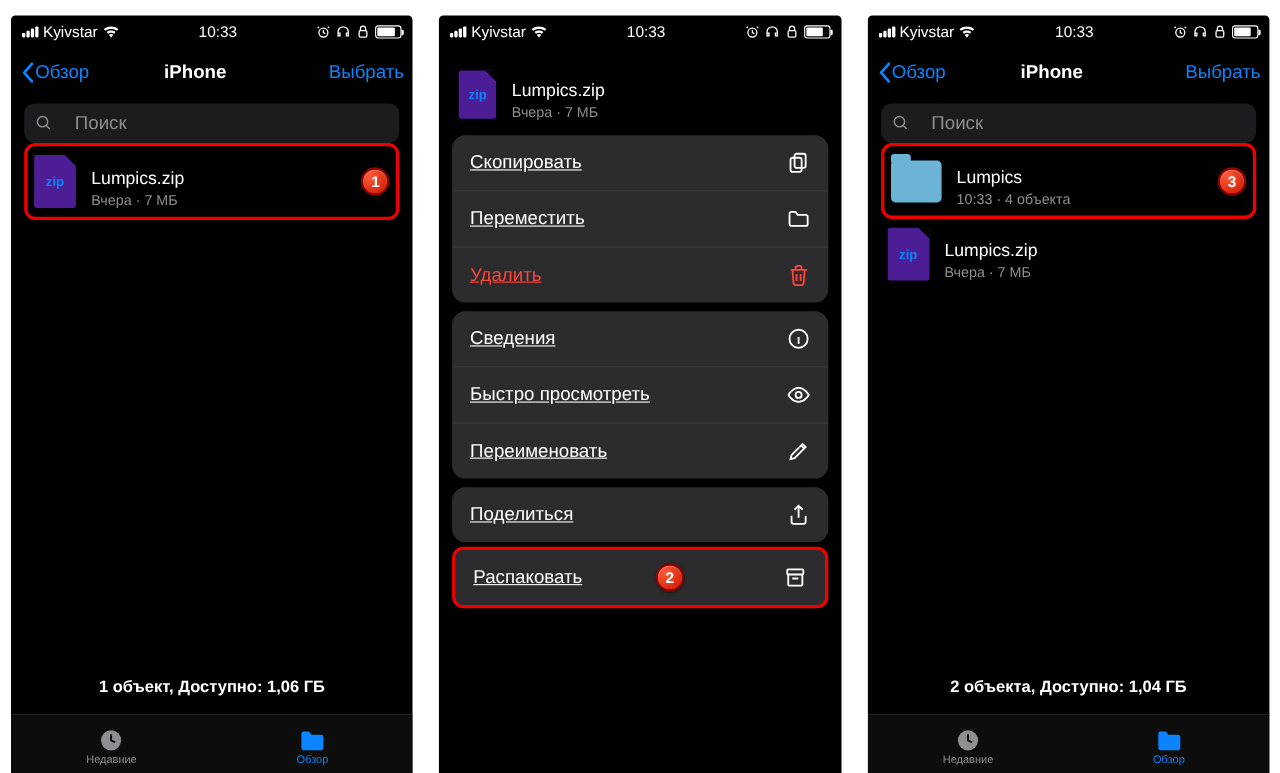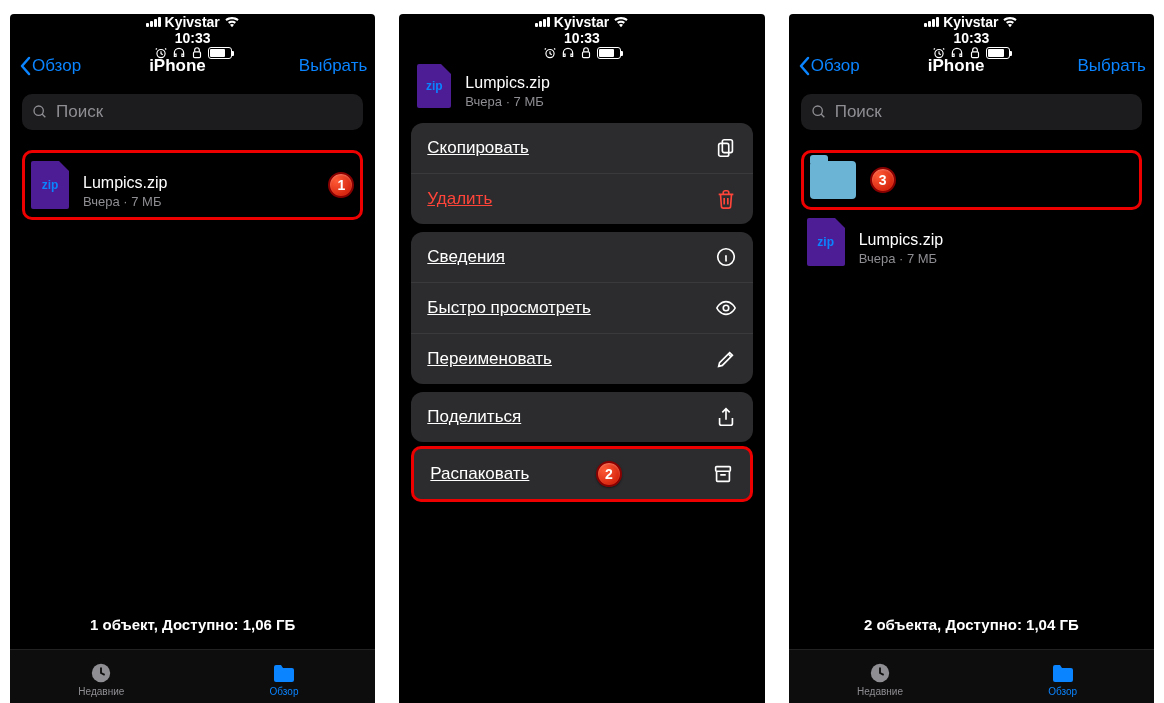--- a/index.html
+++ b/index.html
@@ -27,22 +27,21 @@
     position:relative;
   }
   
   .status {
     height:30px;
     display:flex;
     align-items:center;
     justify-content:space-between;
     padding:0 10px;
     font-size:14px;
-    font-weight:700;
-    flex-direction:column;
+    font-weight:400;
   }
   .status .left, .status .right { display:flex; align-items:center; gap:4px; }
   .status .center { }
   .signal { display:inline-flex; gap:1px; align-items:flex-end; }
   .signal span { width:3px; background:#fff; border-radius:1px; }
   .signal span:nth-child(1){height:4px}
   .signal span:nth-child(2){height:6px}
   .signal span:nth-child(3){height:8px}
   .signal span:nth-child(4){height:10px}
   .wifi { width:16px; height:12px; }
@@ -66,28 +65,28 @@
     justify-content:space-between;
     padding:0 8px;
   }
   .nav .back { display:flex; align-items:center; color:#0a84ff; font-size:17px; }
   .nav .title { font-size:17px; font-weight:600; }
   .nav .action { color:#0a84ff; font-size:17px;margin-left:25px; }
   .chevron-left { width:14px; height:20px; }
 
   
   .search {
-    margin:6px 12px 20px;
+    margin:6px 12px 0;
     height:36px;
     background:#1c1c1e;
     border-radius:10px;
     display:flex;
     align-items:center;
     padding:0 10px;
-    gap:8px;
+    gap:20px;
     color:#8e8e93;
     font-size:17px;
   }
   .search svg{ width:16px; height:16px; }
 
   .content { flex:1; position:relative; padding:0px 12px; }
 
   
   .file-row {
     display:flex;
@@ -351,20 +350,26 @@
       </div>
 
       <div class="menu-list">
         <div class="menu-item">
           <span>Скопировать</span>
           <svg class="m-icon" viewBox="0 0 24 24" fill="none" stroke="#fff" stroke-width="1.8">
               <rect x="8" y="3" width="11" height="14" rx="2"></rect>
               <rect x="4" y="7" width="11" height="14" rx="2"></rect>
             </svg>
         </div>
+        <div class="menu-item">
+          <span>Переместить</span>
+          <svg class="m-icon" viewBox="0 0 24 24" fill="none" stroke="#fff" stroke-width="1.8">
+              <path d="M3 7a2 2 0 012-2h4l2 3h8a2 2 0 012 2v7a2 2 0 01-2 2H5a2 2 0 01-2-2V7z"></path>
+            </svg>
+        </div>
         <div class="menu-item danger">
           <span>Удалить</span>
           <svg class="m-icon" viewBox="0 0 24 24" fill="none" stroke="#ff453a" stroke-width="1.8">
               <path d="M4 7h16M9 7V5a2 2 0 012-2h2a2 2 0 012 2v2M6 7l1 13a2 2 0 002 2h6a2 2 0 002-2l1-13M10 11v7M14 11v7"></path>
             </svg>
         </div>
       </div>
 
       <div class="menu-gap"></div>
 
@@ -463,20 +468,24 @@
       <svg viewBox="0 0 24 24">
           <circle cx="10" cy="10" r="7" stroke="#8e8e93" stroke-width="2" fill="none"></circle>
           <path d="M15 15l5 5" stroke="#8e8e93" stroke-width="2"></path>
         </svg>
       <span>Поиск</span>
     </div>
 
     <div class="content">
       <div class="file-row highlight-border">
         <div class="folder-icon"></div>
+        <div class="file-text">
+          <div class="file-name">Lumpics</div>
+          <div class="file-meta">10:33 · 4 объекта</div>
+        </div>
         <div class="badge">3</div>
       </div>
       <div class="file-row">
         <div class="file-icon zip">
             <span class="ext">zip</span>
           </div>
         <div class="file-text">
           <div class="file-name">Lumpics.zip</div>
           <div class="file-meta">Вчера · 7 МБ</div>
         </div>

